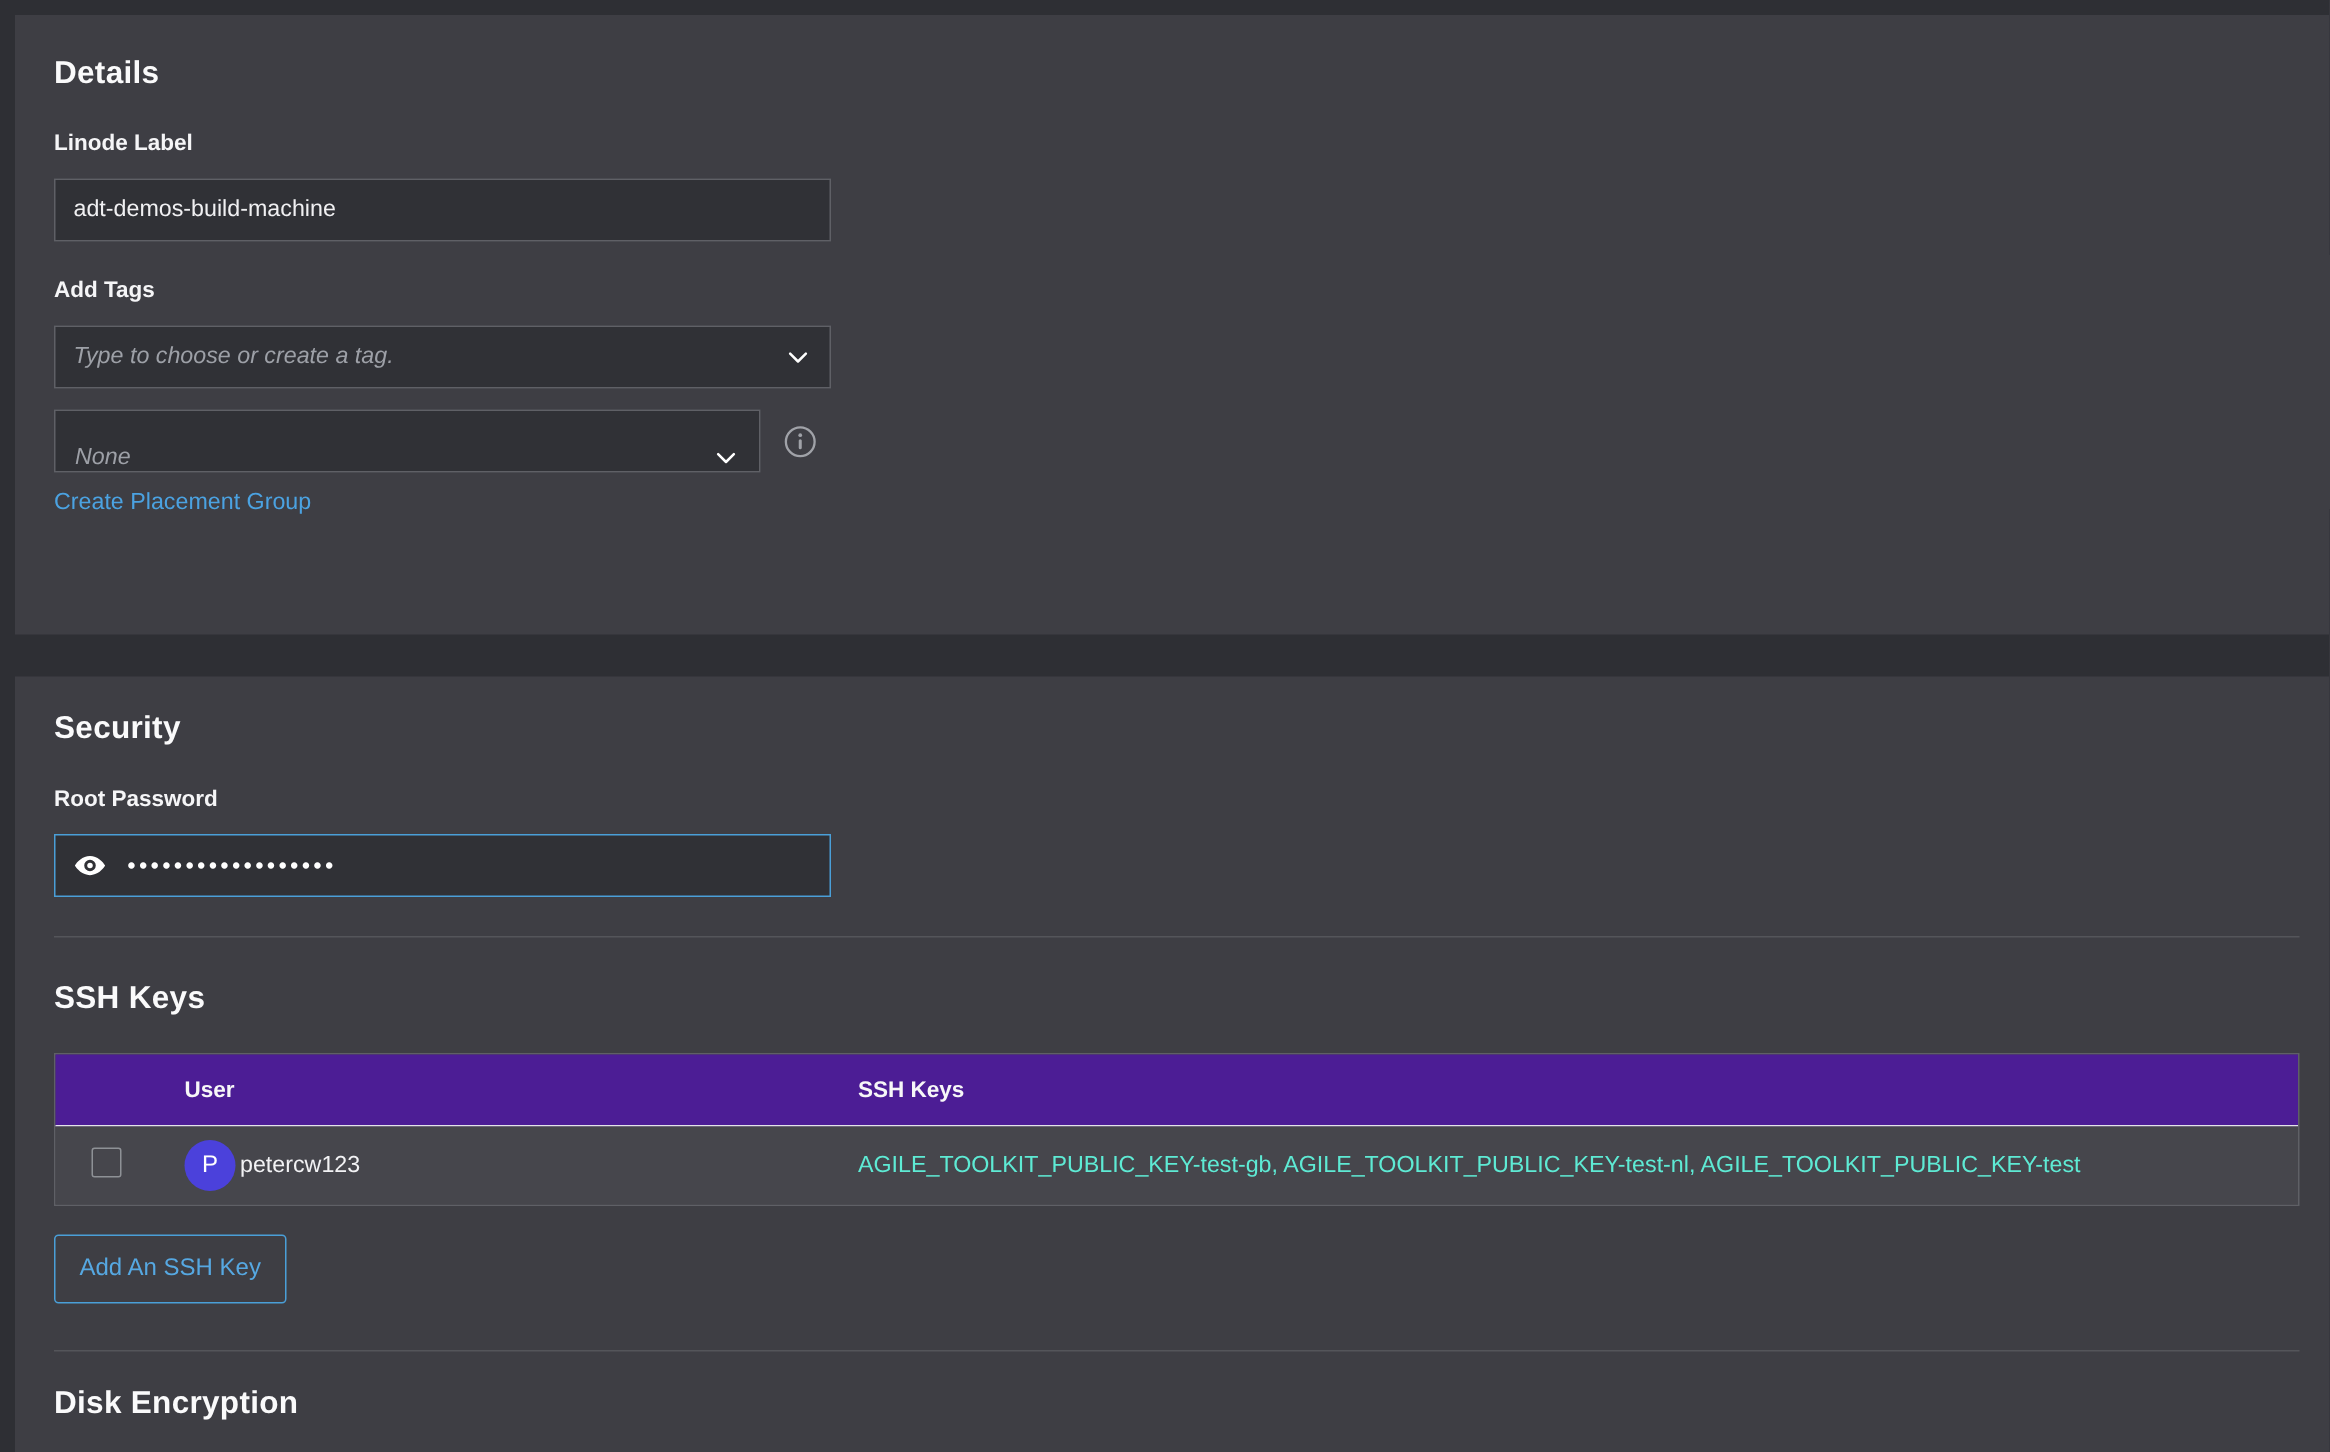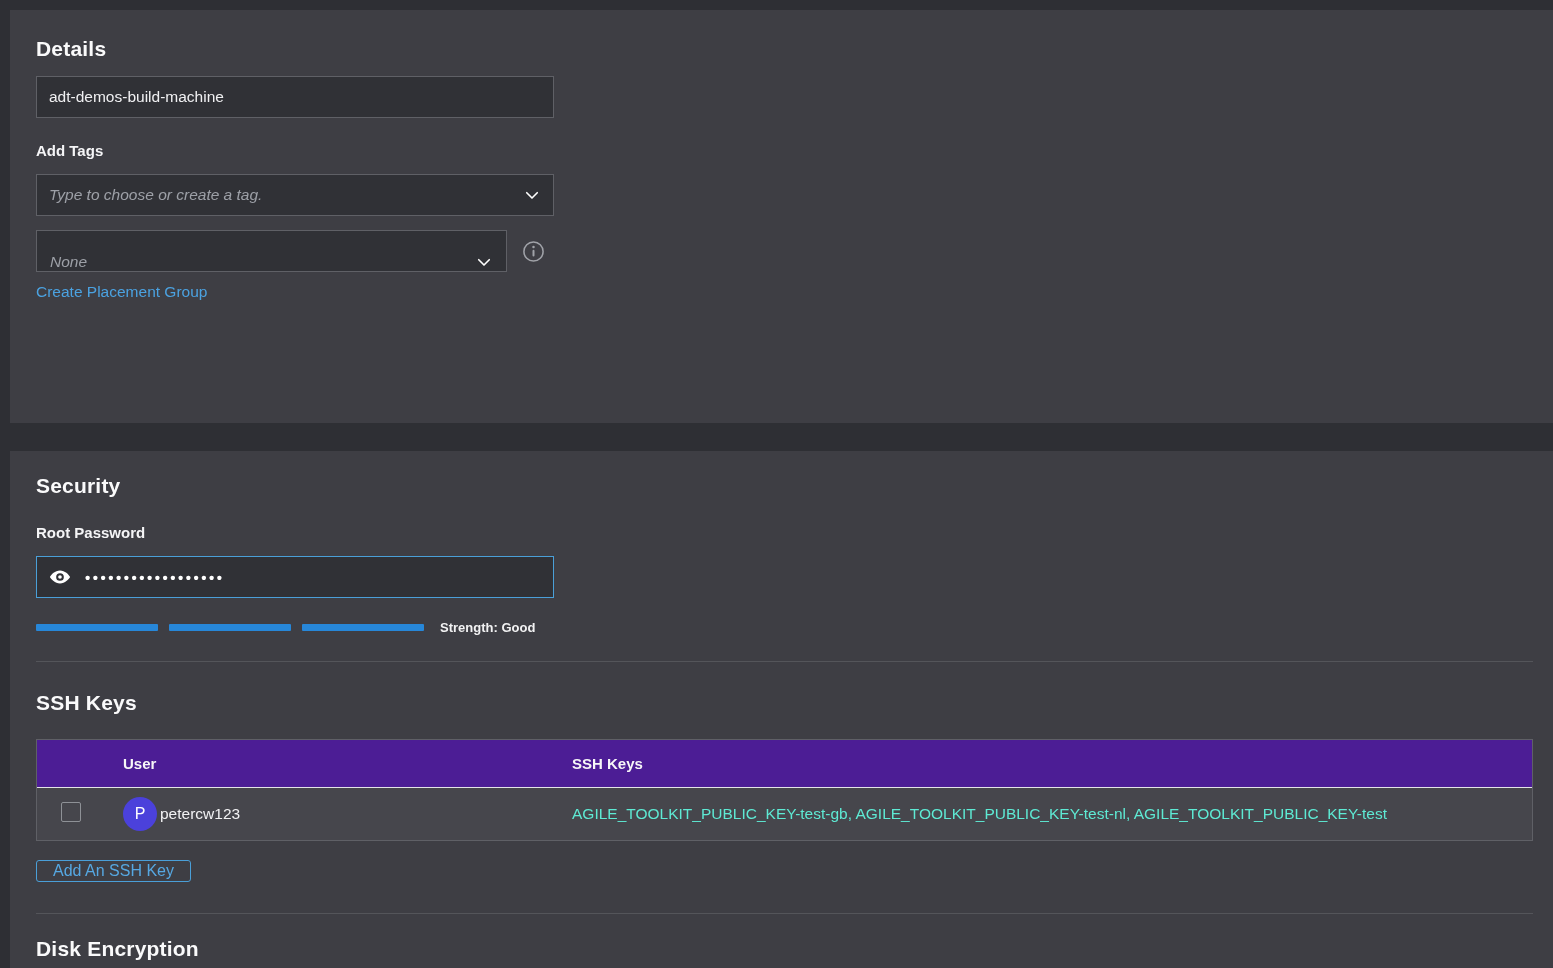--- a/index.html
+++ b/index.html
@@ -85,31 +85,32 @@
   .avatar{
     width:34px;height:34px;border-radius:50%;background:#4b41db;
     display:flex;align-items:center;justify-content:center;
     color:#fff;font-size:16px;font-weight:400;flex:0 0 auto;
   }
   .user-name{margin-left:3px;font-size:15.5px;color:#f2f2f4;}
   .cell-keys{font-size:15.5px;color:#5eead4;white-space:nowrap;overflow:hidden;}
   .add-btn{
     margin-top:19px;display:inline-block;
     background:transparent;border:1px solid #4a9fd8;border-radius:3px;
-    color:#56a8e2;font-size:16px;padding:1px 16px;cursor:pointer;
+    color:#56a8e2;font-size:16px;padding:13px 16px;cursor:pointer;
     font-family:"Liberation Sans",sans-serif;
   }
   .disk-title{margin-top:22px;}
 </style>
 </head>
 <body>
 
 <section class="panel panel-details">
   <div class="section-title pt-details">Details</div>
 
+  <div class="field-label mt25">Linode Label</div>
   <input class="text-input mt14" type="text" value="adt-demos-build-machine" style="">
 
   <div class="field-label mt24">Add Tags</div>
   <div class="input-wrap mt14">
     <input class="text-input" type="text" placeholder="Type to choose or create a tag." style="">
     <span class="chev">
       <svg width="18" height="18" viewBox="0 0 24 24">
           <polyline points="5,9 12,16 19,9" fill="none" stroke="#ffffff" stroke-width="2.2" stroke-linecap="round" stroke-linejoin="round"></polyline>
         </svg>
     </span>
@@ -143,28 +144,20 @@
   <div class="pw-box">
     <span class="eye-btn">
       <svg width="22" height="22" viewBox="0 0 24 24">
         <path d="M12 5C6.6 5 2.4 9.4 1 12c1.4 2.6 5.6 7 11 7s9.6-4.4 11-7c-1.4-2.6-5.6-7-11-7zm0 11.2a4.2 4.2 0 1 1 0-8.4 4.2 4.2 0 0 1 0 8.4z" fill="#ffffff"></path>
         <circle cx="12" cy="12" r="2" fill="#ffffff"></circle>
       </svg>
     </span>
     <input class="pw-dots" type="text" value="••••••••••••••••••" style="">
   </div>
 
-  <div class="strength-row">
-    <div class="strength-bars">
-      <div class="strength-bar"></div>
-      <div class="strength-bar"></div>
-      <div class="strength-bar"></div>
-    </div>
-    <span class="strength-text">Strength: Good</span>
-  </div>
 
   <div class="hr"></div>
 
   <div class="section-title ssh-title">SSH Keys</div>
 
   <div class="ssh-table">
     <div class="tbl-grid tbl-head">
       <div class="cell"></div>
       <div class="cell">User</div>
       <div class="cell">SSH Keys</div>

